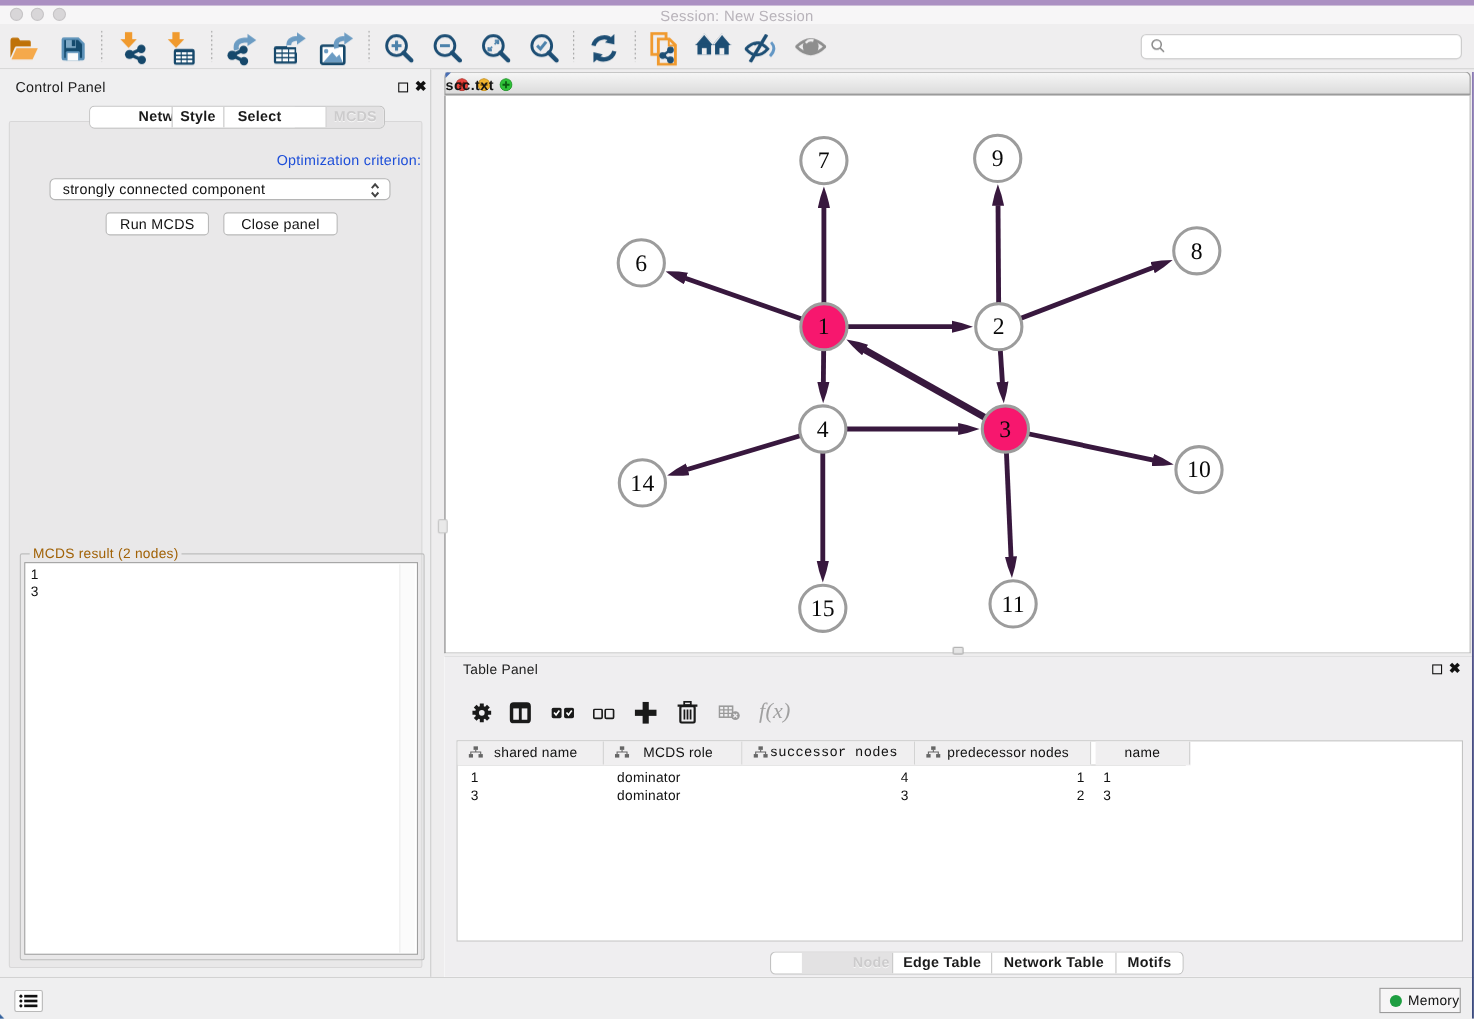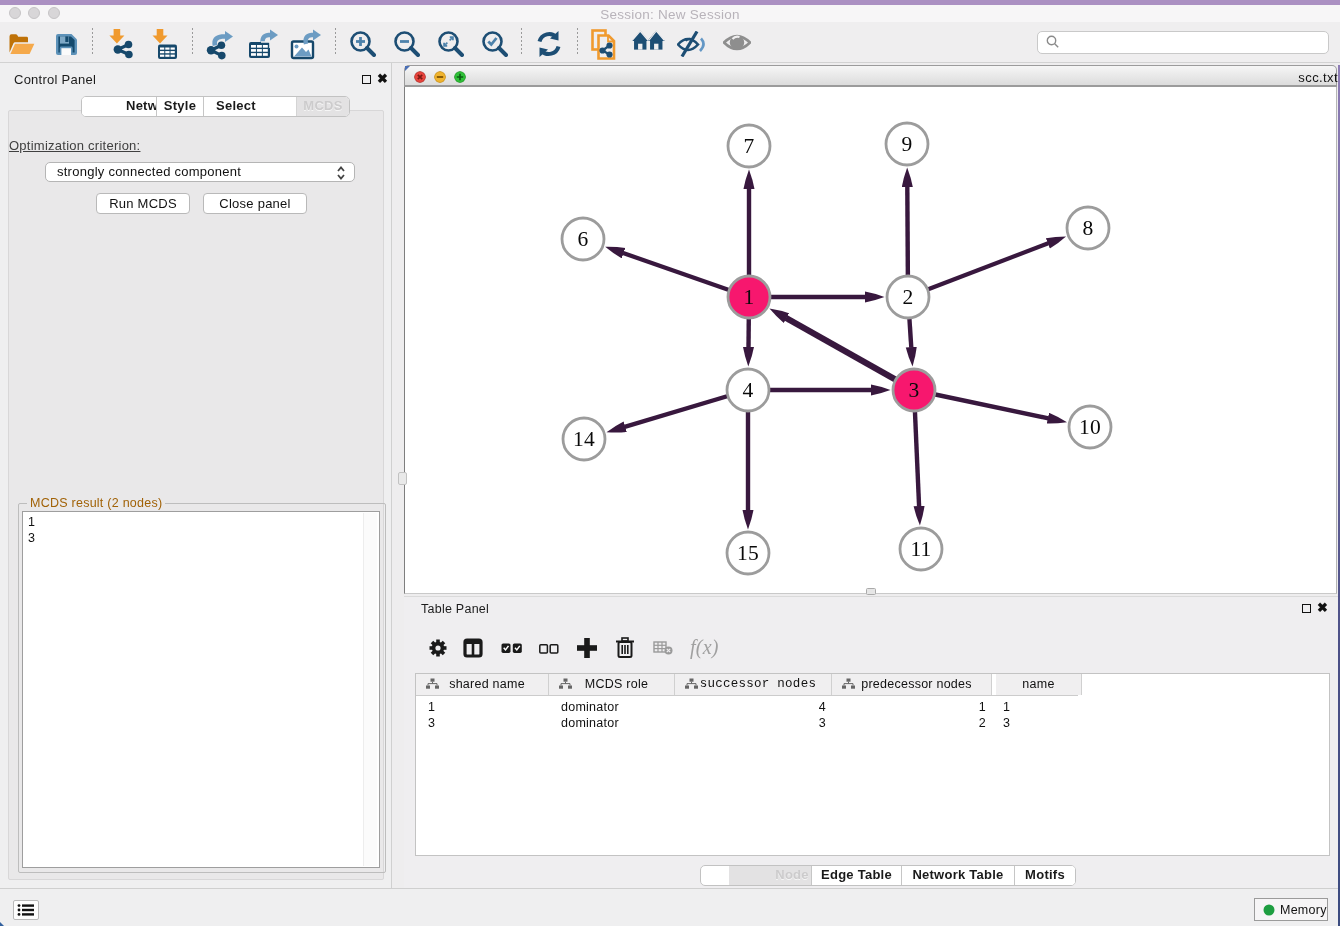--- a/index.html
+++ b/index.html
@@ -27,36 +27,36 @@
   .winbtn-sq{position:absolute;width:9px;height:9px;border:1.5px solid #111;box-sizing:border-box;}
   .winbtn-x{position:absolute;font-size:13px;font-weight:bold;color:#111;line-height:10px;}
   .tabrow{position:absolute;display:flex;z-index:5;border:1px solid #c2c2c2;border-radius:5px;
           overflow:hidden;background:#fff;height:19px;will-change:transform;}
   .tab{height:19px;background:#fff;border-left:1px solid #c6c6c6;box-sizing:border-box;
        font-size:13px;font-weight:700;color:#1a1a1a;text-align:center;line-height:18px;}
   .tab:first-child{border-left:none;padding-left:44px;}
   .tab.gray{background:#e3e2e3;color:#cccbcc;text-shadow:0 1px 0 #f6f6f6;border-left-color:#d4d4d4;margin-left:28px;}
   #cp-content{left:8px;top:47px;width:376px;height:770px;background:#e9e8e9;
               border:1px solid #d8d7d8;box-sizing:border-box;border-radius:2px;}
-  #opt-label{left:0;top:74px;width:392px;text-align:left;font-size:13px;color:#404040;text-decoration:underline;}
+  #opt-label{left:0;top:74px;width:392px;text-align:right;font-size:13px;color:#1d4ed8;}
   #cp-select{left:44px;top:98px;width:310px;height:20px;background:#ffffff;border:1px solid #b5b5b5;
              border-radius:5px;box-sizing:border-box;font-size:13px;color:#111;line-height:18px;}
   .btn{position:absolute;height:21px;background:#ffffff;border:1px solid #b9b9b9;border-radius:4px;
        box-sizing:border-box;font-size:13px;color:#111;text-align:center;line-height:19px;}
   #fieldset{left:9px;top:392px;width:366px;height:368px;border:1px solid #bdbdbd;border-radius:2px;}
   #fs-legend{position:absolute;left:8px;top:-8px;background:#e9e8e9;padding:0 3px;font-size:12.5px;color:#a16207;}
   #fs-white{position:absolute;left:3px;top:7px;width:358px;height:357px;background:#fff;border:1px solid #9e9e9e;box-sizing:border-box;}
   #fs-scroll{position:absolute;right:2px;top:1px;width:13px;height:353px;background:#fbfbfb;border-left:1px solid #ededed;}
   
   #netwin{left:404px;top:65px;width:933px;height:529px;}
   #net-titlebar{position:absolute;left:0;top:0;width:933px;height:22px;
       background:linear-gradient(#f6f6f6,#dcdcdc);border:1px solid #9b9b9b;border-bottom:2px solid #9b9b9b;
       box-sizing:border-box;border-radius:5px 5px 0 0;}
   .mac{position:absolute;top:5px;width:12px;height:12px;border-radius:50%;box-sizing:border-box;}
-  #net-title{position:absolute;left:0;top:4px;width:933px;text-align:right;font-size:13px;font-weight:400;letter-spacing:0.4px;color:#151515;}
+  #net-title{position:absolute;left:0;top:4px;width:933px;text-align:left;font-size:13px;font-weight:700;letter-spacing:0.4px;color:#151515;}
   #net-canvas{position:absolute;left:0;top:22px;width:933px;height:507px;background:#ffffff;
       border-left:1px solid #7e7e7e;border-right:1px solid #b5b5b5;border-bottom:1px solid #c9c9c9;box-sizing:border-box;}
   
   #tpanel{left:404px;top:596px;width:936px;height:292px;background:#efeef0;border-top:1px solid #dadada;box-sizing:border-box;}
   #tp-title{left:17px;top:5px;font-size:12.5px;color:#1c1c1c;}
   #tp-table{left:11px;top:76px;width:915px;height:183px;background:#fff;border:1px solid #c3c3c3;box-sizing:border-box;}
   .th{position:absolute;top:0;height:21px;background:#f0eff0;will-change:transform;border-right:1px solid #d0d0d0;
       box-sizing:border-box;font-size:12.5px;color:#111;text-align:center;line-height:21px;}
   .td{position:absolute;font-size:12.5px;color:#111;}
   

